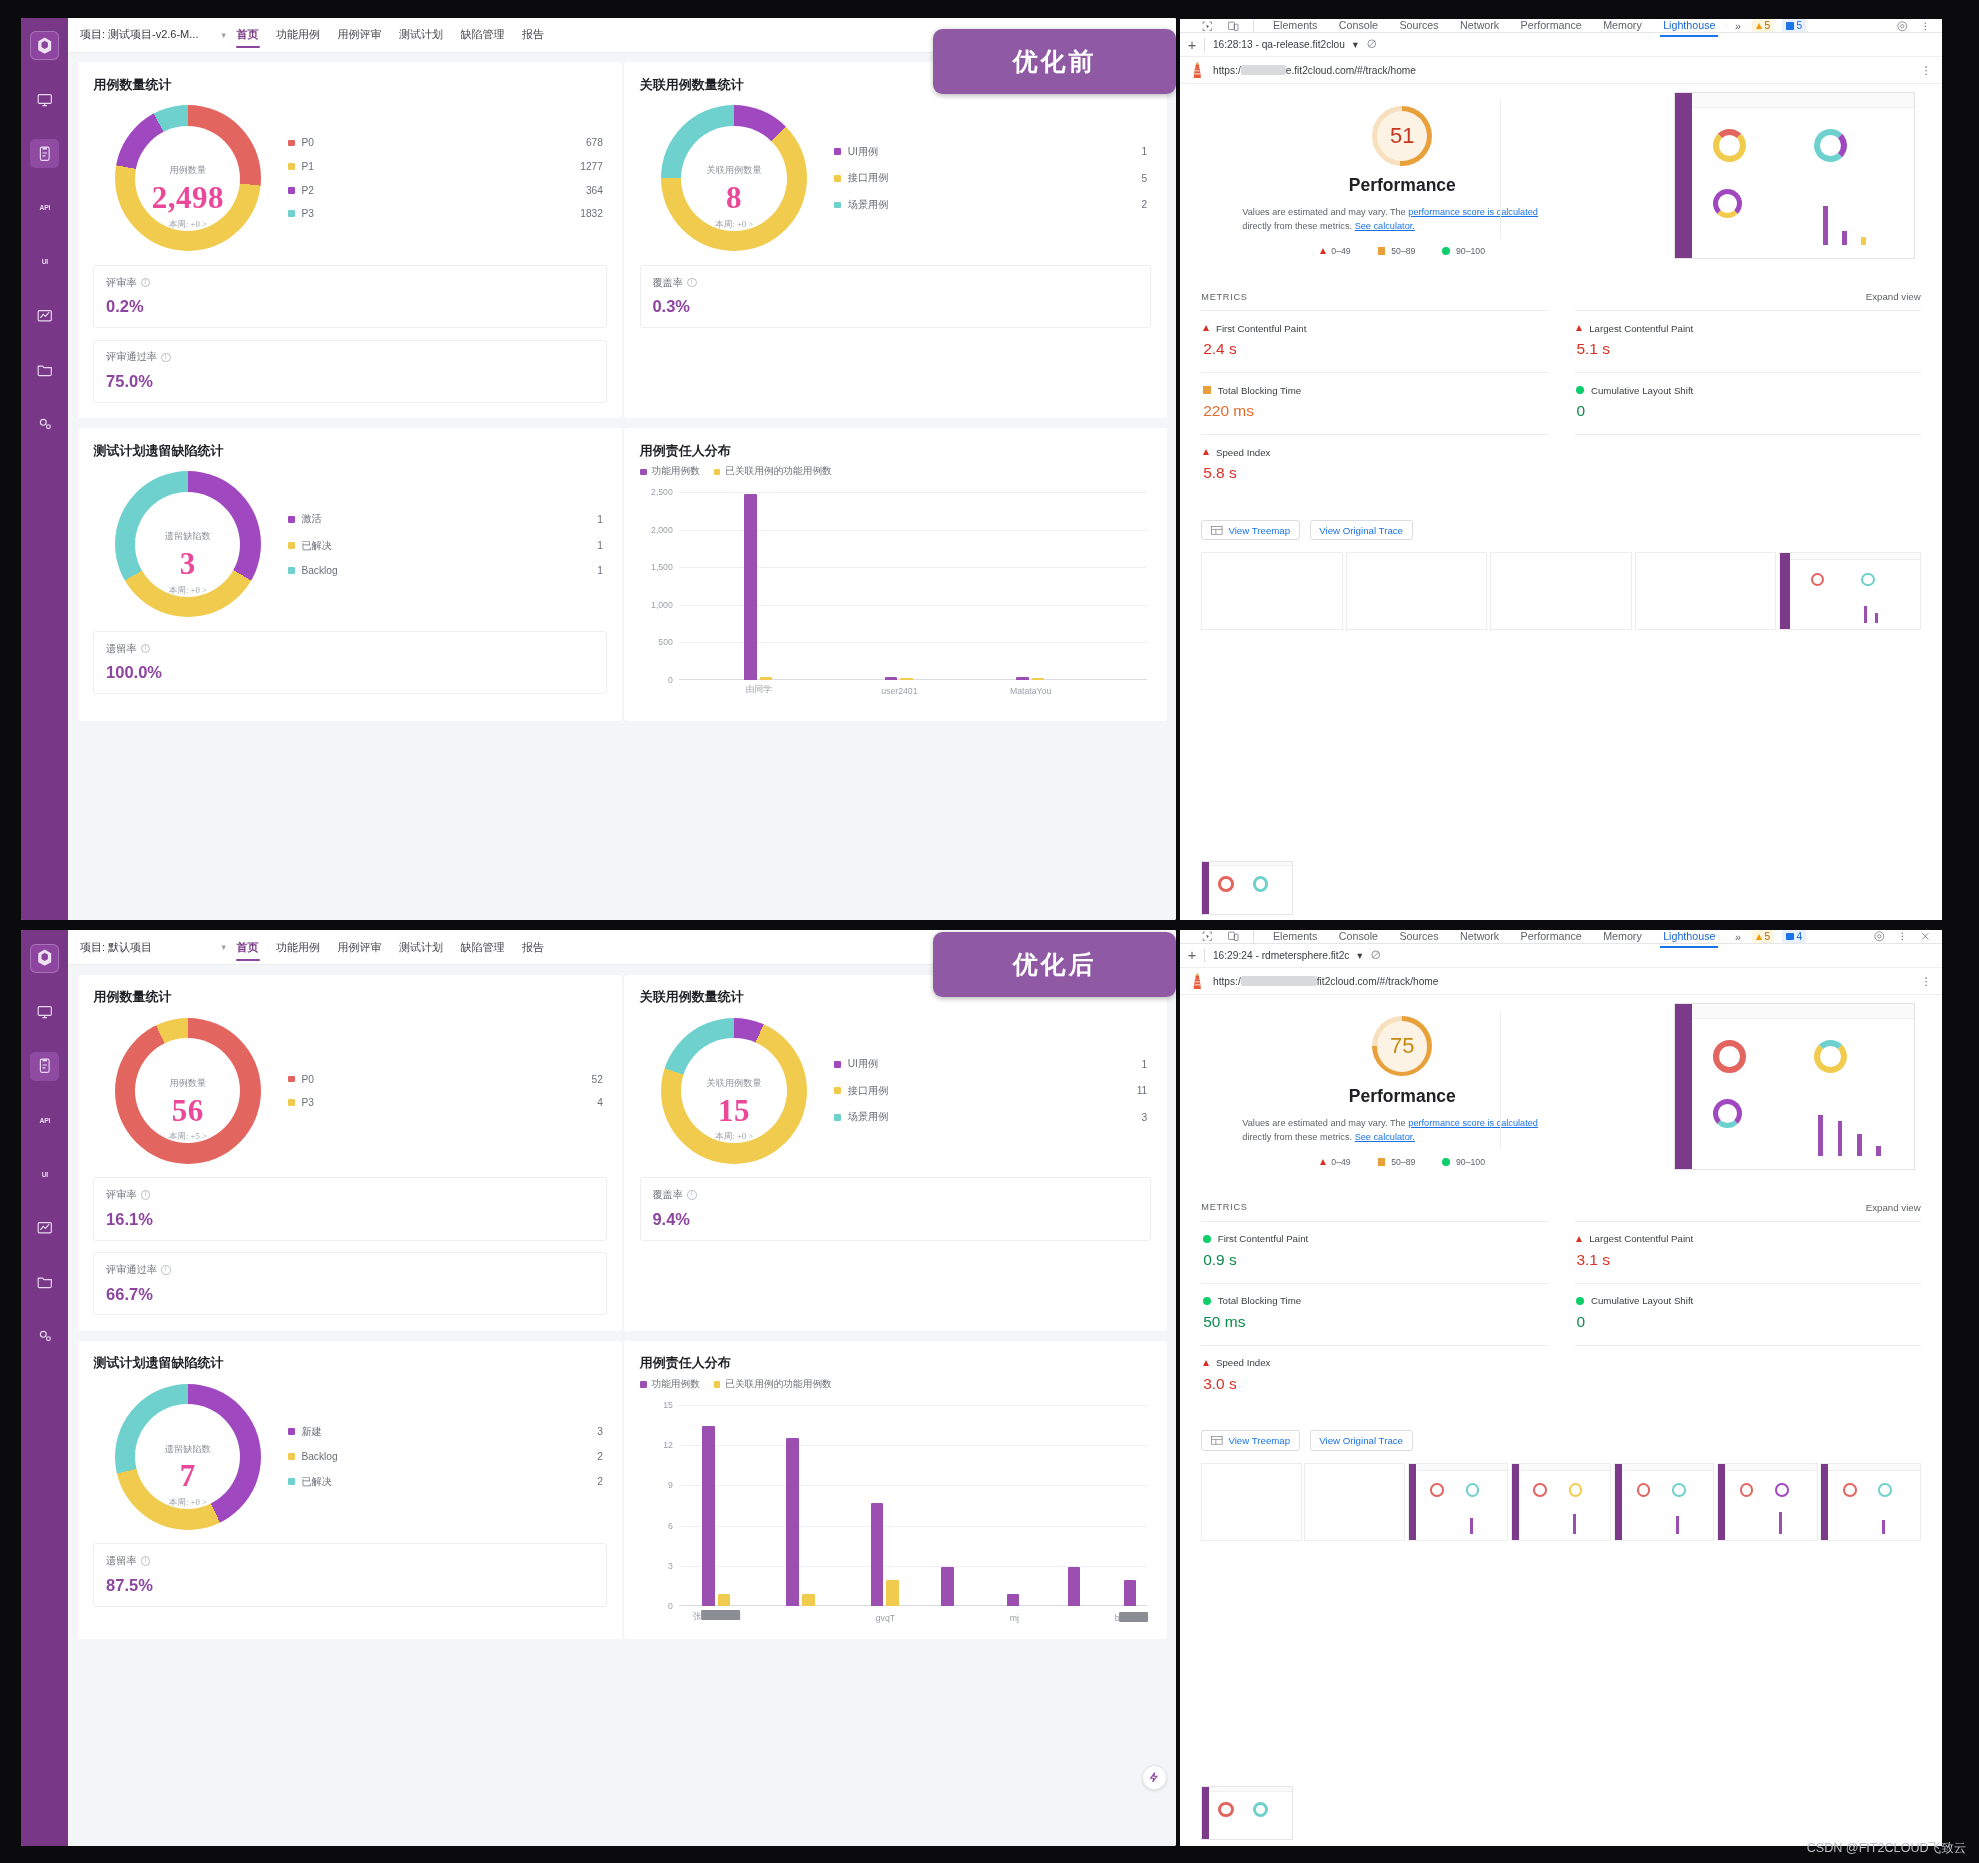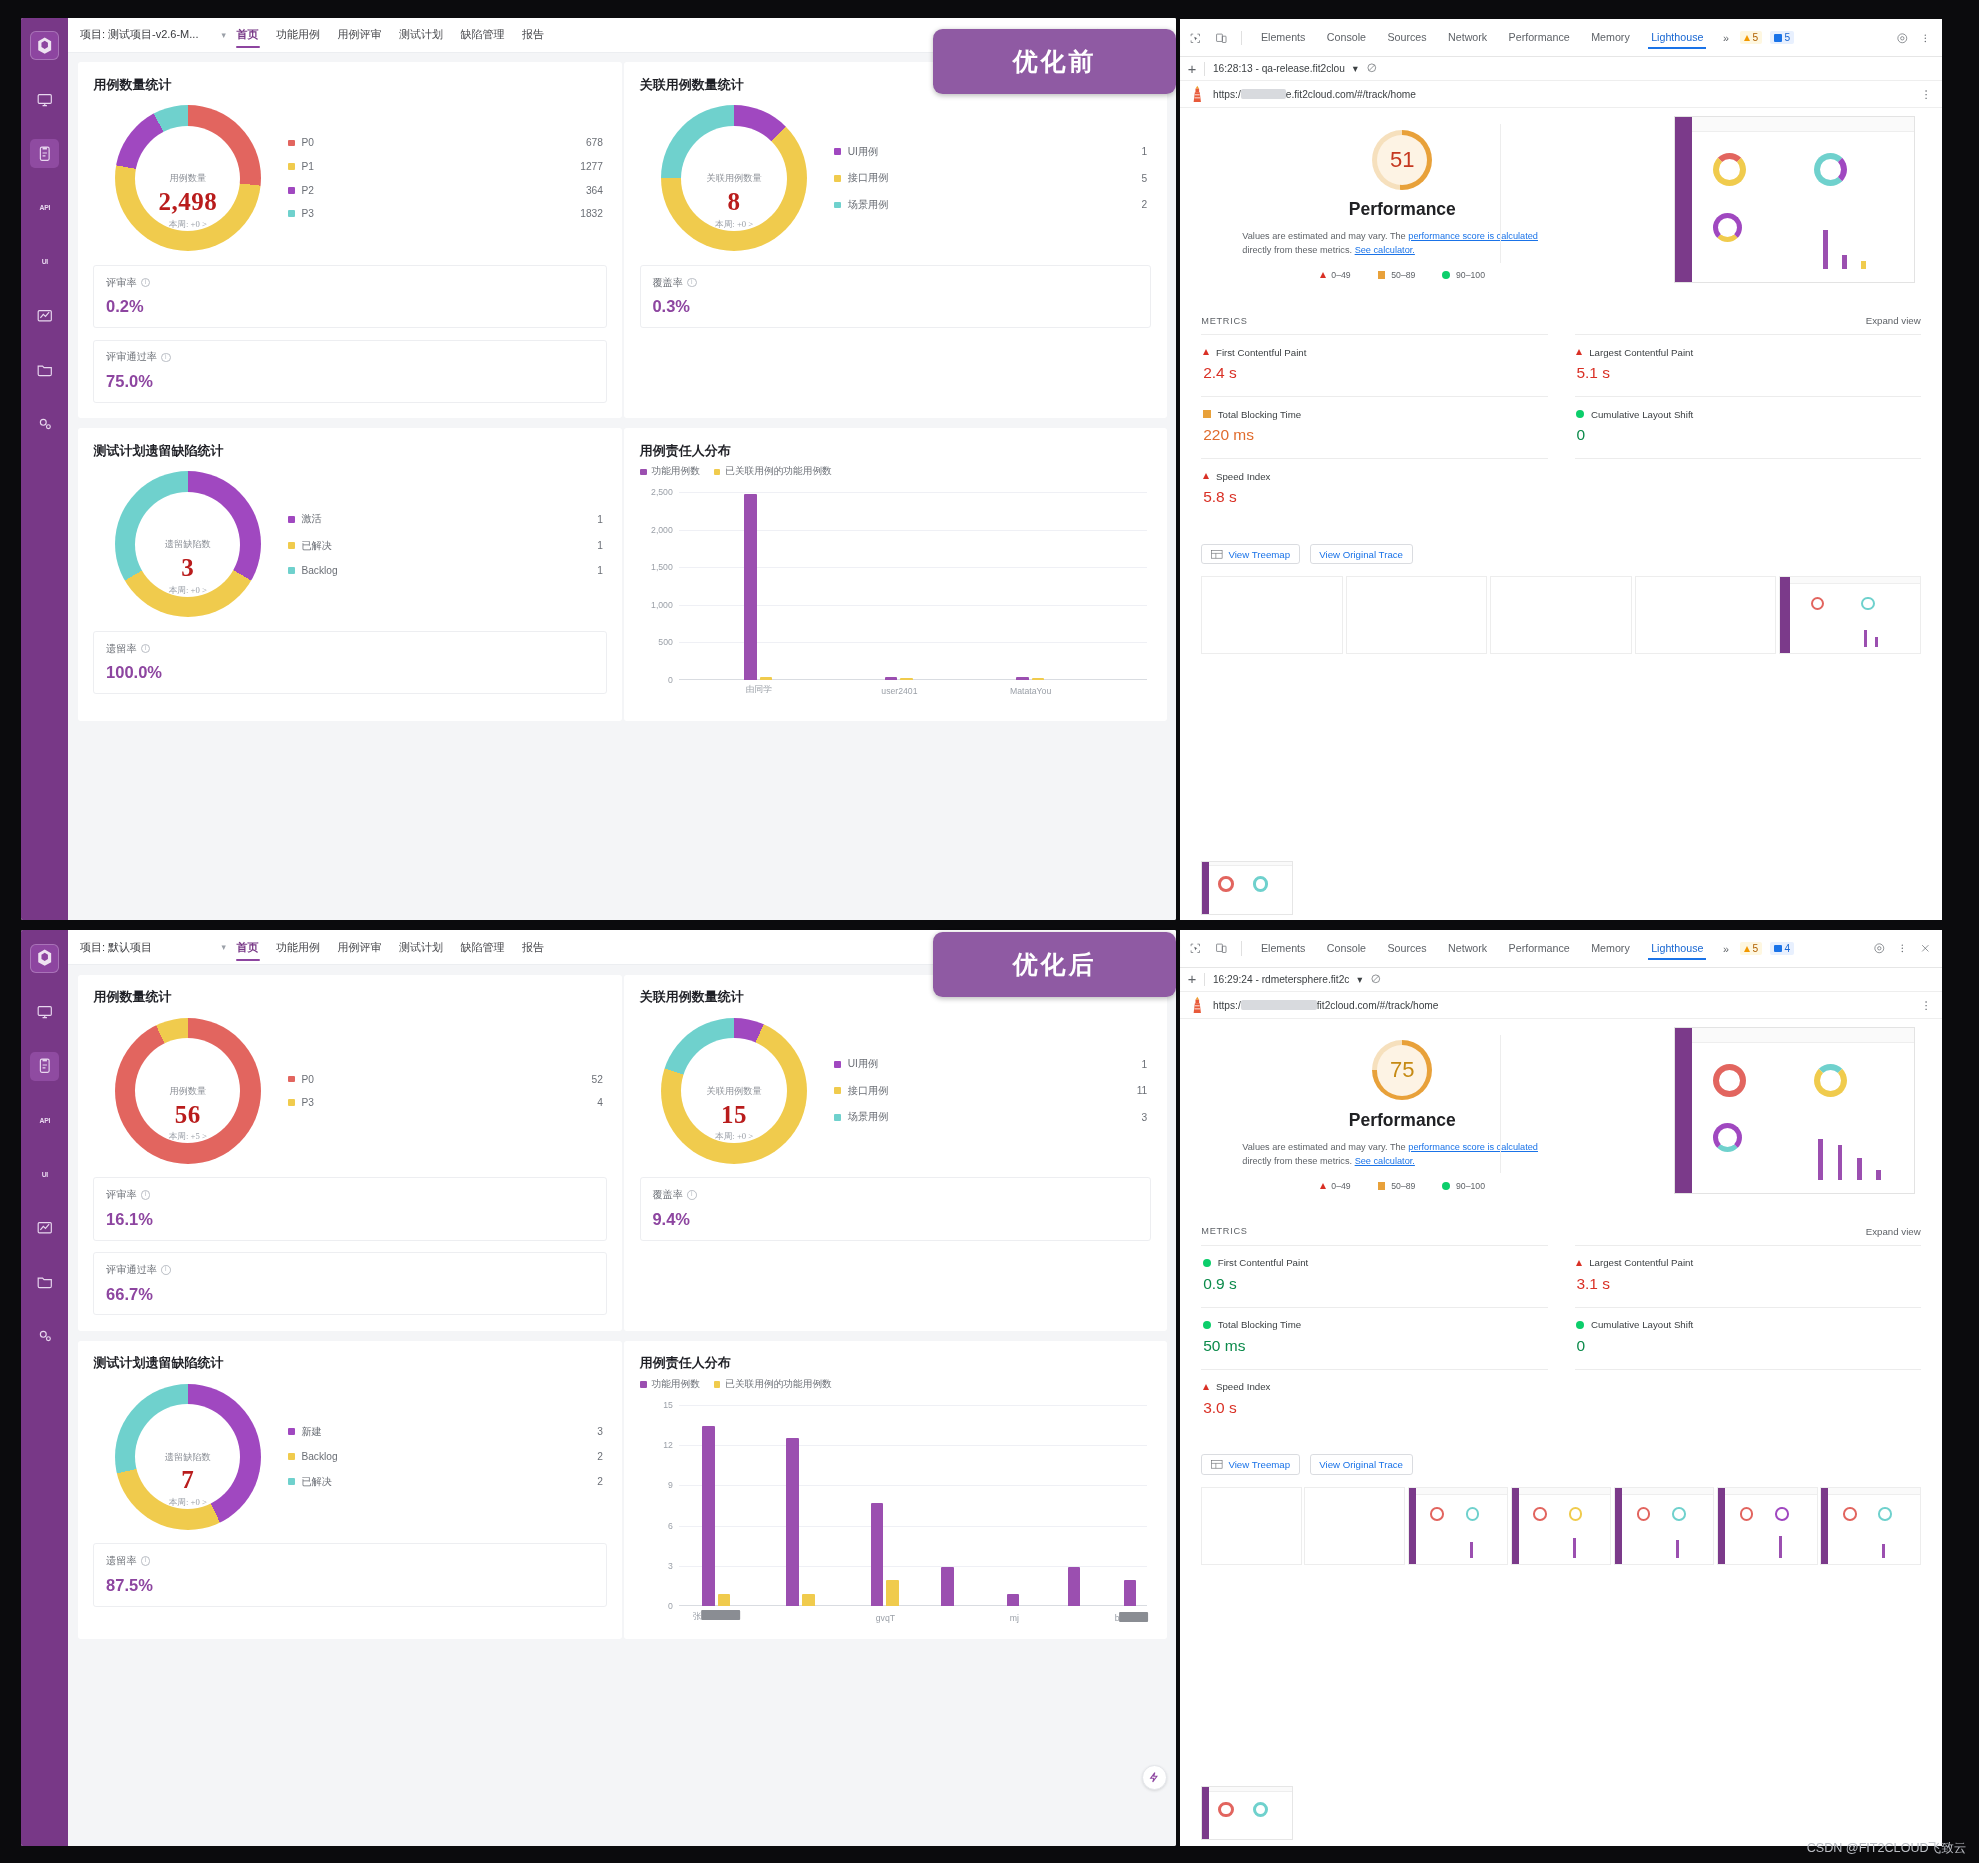--- a/index.html
+++ b/index.html
@@ -55,21 +55,21 @@
   .card { background:#fff; border-radius:2.9px; padding:13.6px 15.5px 15.5px; }
   .card-h { font-size:13px; font-weight:bold; color:#1f2026; margin-bottom:5.8px; }
 
   .donut-wrap { display:flex; align-items:center; padding:5.8px 0 3.9px; }
   .donut { position:relative; width:146px; height:146px; flex:0 0 146px; margin-left:21.3px;}
   .donut .hole {
     position:absolute; inset:20.4px; background:#fff; border-radius:50%;
     display:flex; flex-direction:column; align-items:center; justify-content:flex-end; gap:2.9px;font-family:Liberation Serif, serif;
   }
   .donut .k-lab { font-size:9.2px; color:#8b8f96; }
-  .donut .k-val { font-size:25px; font-weight:bold; color:#b91c1c; letter-spacing:0.5px;}
+  .donut .k-val { font-size:31px; font-weight:bold; color:#ec4899; letter-spacing:0.5px;}
   .donut .k-sub { font-size:8.7px; color:#9ba0a8; }
 
   .legend { margin-left:27px; flex:1; display:flex; flex-direction:column; gap:12.6px; padding-right:3.9px; }
   .lg-row { display:flex; align-items:center; font-size:10.2px; color:#6b6f76; }
   .lg-dot { width:6.8px; height:6.8px; border-radius:1px; margin-right:6.8px; flex:0 0 6.8px;}
   .lg-val { margin-left:auto; color:#6b6f76; font-size:10.2px; }
 
   .stat-row { display:flex; gap:11.6px; margin-top:9.7px;flex-direction:column; }
   .stat {
     flex:1; border:1px solid #edeef1; border-radius:2.9px; padding:9.7px 11.6px 10.7px;
@@ -90,22 +90,22 @@
   .gl { position:absolute; left:0; right:0; height:1px; background:#eff0f5; }
   .axline { position:absolute; left:0; right:0; bottom:0; height:1px; background:#d9dce1; }
   .grp { position:absolute; bottom:0; display:flex; align-items:flex-end; gap:2.9px; }
   .bar { width:12.6px; border-radius:1px 1px 0 0; }
   .xlab { position:absolute; bottom:-16.5px; transform:translateX(-50%); font-size:8.7px; color:#9ba0a8; white-space:nowrap;}
   .redact { display:inline-block; background:#8a8d93; border-radius:1px; height:9.7px; vertical-align:-1px;}
 
   
   .dev { position:absolute; background:#fff; overflow:hidden; }
   .dev-tabs {
-    height:38px; display:flex; align-items:center; gap:4px; background:#fff;
-    border-bottom:1px solid #e6e6e6; padding-left:5px; font-size:10.7px; color:#3c4043;
+    height:14px; display:flex; align-items:center; gap:4px; background:#fff;
+    border-bottom:1px solid #e6e6e6; padding-left:17px; font-size:10.7px; color:#3c4043;
   }
   .dt-ic { width:21.3px; height:21.3px; display:flex; align-items:center; justify-content:center;}
   .dt-ic svg { width:12.6px; height:12.6px; stroke:#5f6368; fill:none; stroke-width:1.3;}
   .dt-sep { width:1px; height:14.6px; background:#e0e0e0; margin:0 5.8px;}
   .dt { padding:4.9px 8.7px 5.8px; position:relative; white-space:nowrap; color:#5f6368;}
   .dt.active { color:#1967d2; }
   .dt.active:after{content:"";position:absolute;left:5.8px;right:5.8px;bottom:0;height:1.9px;background:#1a73e8;}
   .dt-more { color:#5f6368; padding:0 6.8px; font-size:10.7px;}
   .badge { display:inline-flex; align-items:center; gap:2.9px; font-size:10.2px; padding:1px 3.9px; border-radius:1.9px; margin-right:3.9px;}
   .badge.warn { background:#fef7e0; color:#b06000; }

